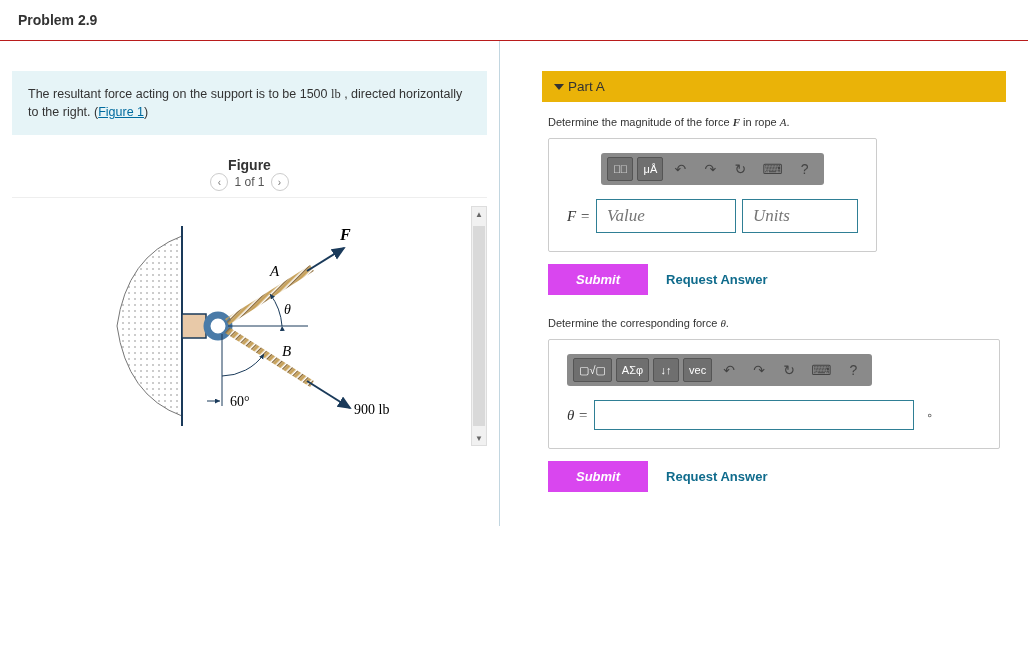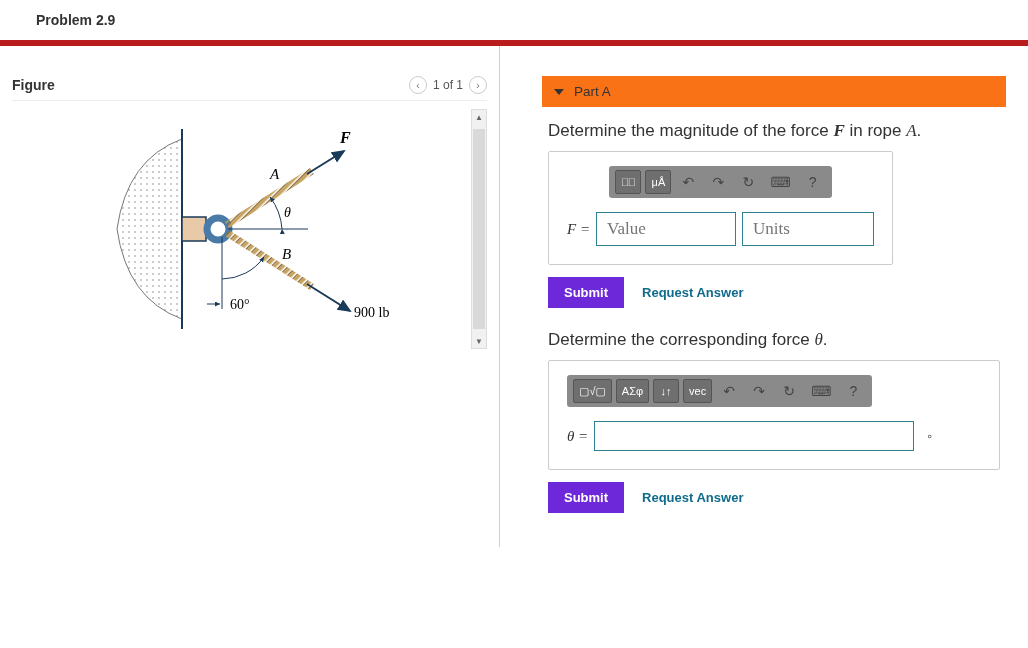--- a/index.html
+++ b/index.html
@@ -1,63 +1,66 @@
 <!DOCTYPE html>
 <html><head>
 <meta charset="utf-8">
 <style>
   * { box-sizing: border-box; margin: 0; padding: 0; }
   body { font-family: Arial, Helvetica, sans-serif; font-size: 13px; color: #333; background: #fff; width: 1028px; }
-  .header { padding: 12px 36px; border-bottom: 6px solid #b91c1c; }
+  .header { padding: 12px 18px; border-bottom: 1px solid #b91c1c; }
   .header h2 { font-size: 14px; font-weight: bold; color: #333; }
   .main { display: flex; }
   .left { width: 500px; border-right: 1px solid #c2d6e0; padding: 30px 12px 12px 12px; position: relative; }
   .right { flex: 1; padding: 30px 22px 12px 42px; }
   .prompt-box { background: #e6f4f7; padding: 14px 16px; margin-bottom: 22px; font-size: 12.5px; line-height: 1.45; }
   .fig-link { color: #006b9f; text-decoration: underline; }
-  .fig-head { display: flex; align-items: center; justify-content: space-between; border-bottom: 1px solid #eee; padding-bottom: 6px; margin-bottom: 8px; }
+  .fig-head { display: flex; align-items: center; justify-content: space-between; border-bottom: 1px solid #eee; padding-bottom: 6px; margin-bottom: 8px; flex-direction: column; }
   .fig-head h3 { font-size: 14px; font-weight: bold; }
   .pager { display: flex; align-items: center; gap: 6px; font-size: 12px; color: #555; }
   .pager-btn { width: 18px; height: 18px; border: 1px solid #ccc; border-radius: 50%; display: flex; align-items: center; justify-content: center; font-size: 10px; color: #777; cursor: pointer; background: #fff; }
   .fig-area { position: relative; height: 260px; }
   .scrollbar { position: absolute; right: 0; top: 0; width: 16px; height: 240px; background: #f1f1f1; border: 1px solid #ddd; display: flex; flex-direction: column; justify-content: space-between; align-items: center; }
   .scroll-arrow { width: 14px; height: 14px; font-size: 8px; color: #666; display: flex; align-items: center; justify-content: center; cursor: pointer; }
   .scroll-thumb { width: 12px; height: 200px; background: #d9d9d9; }
-  .part-head { background: #f97316; padding: 8px 12px; margin-bottom: 14px; display: flex; align-items: center; gap: 10px; }
+  .part-head { background: #eab308; padding: 8px 12px; margin-bottom: 14px; display: flex; align-items: center; gap: 4px; }
   .caret { width: 0; height: 0; border-left: 5px solid transparent; border-right: 5px solid transparent; border-top: 6px solid #333; }
   .part-title { font-size: 13.5px; color: #333; }
   .part-body { padding: 0 6px 22px 6px; }
-  .ques { font-size: 17px; margin-bottom: 10px; }
+  .ques { font-size: 11px; margin-bottom: 10px; }
   .instr { font-size: 13px; font-weight: bold; margin-bottom: 14px; }
   .answer-box { border: 1px solid #ccc; border-radius: 2px; padding: 14px 18px 18px 18px; display: inline-block; margin-bottom: 12px; }
   .toolbar { background: #8a8a8a; border-radius: 3px; padding: 4px 6px; display: inline-flex; align-items: center; gap: 4px; margin-bottom: 14px; }
   .tbtn { background: #6f6f6f; color: #fff; border: 1px solid #555; border-radius: 2px; min-width: 26px; height: 24px; font-size: 11px; display: flex; align-items: center; justify-content: center; cursor: pointer; padding: 0 5px; }
   .tbtn.light { background: transparent; border: none; color: #444; font-size: 14px; }
   .input-row { display: flex; align-items: center; gap: 6px; }
   .lhs { font-size: 15px; font-style: italic; font-family: 'Times New Roman', serif; }
-  .val-input, .unit-input { border: 1px solid #2f7f95; height: 34px; padding: 0 10px; font-size: 17px; font-family: 'Times New Roman', serif; color: #888; }
+  .val-input, .unit-input { border: 1px solid #2f7f95; height: 34px; padding: 0 10px; font-size: 17px; font-style: italic; font-family: 'Times New Roman', serif; color: #888; }
   .val-input { width: 140px; }
-  .unit-input { width: 132px; }
+  .unit-input { width: 116px; }
   .long-input { border: 1px solid #2f7f95; height: 30px; width: 320px; padding: 0 8px; }
   .submit-row { display: flex; align-items: center; gap: 18px; }
-  .submit-btn { background: #6d28d9; color: #fff; border: none; padding: 8px 16px; font-size: 13px; font-weight: bold; cursor: pointer; }
+  .submit-btn { background: #d946ef; color: #fff; border: none; padding: 8px 28px; font-size: 13px; font-weight: bold; cursor: pointer; font-style: italic; }
   .req-link { color: #0f6b8c; font-size: 13px; cursor: pointer; font-weight: bold; }
   .deg { font-size: 11px; color: #555; margin-left: 6px; }
   .serif-italic { font-family: 'Times New Roman', serif; font-style: italic; }
   .serif { font-family: 'Times New Roman', serif; }
 </style>
 </head>
 <body>
 
 <div class="header">
   <h2>Problem 2.9</h2>
 </div>
 
 <div class="main">
   <div class="left">
+    <div class="prompt-box">
+      <span>The resultant force acting on the support is to be 1500 </span><span class="serif">lb</span><span> , directed horizontally to the right. (</span><a href="#" class="fig-link">Figure 1</a><span>)</span>
+    </div>
 
     <div class="fig-head">
       <h3>Figure</h3>
       <div class="pager">
         <div class="pager-btn">‹</div>
         <span>1 of 1</span>
         <div class="pager-btn">›</div>
       </div>
     </div>
 

